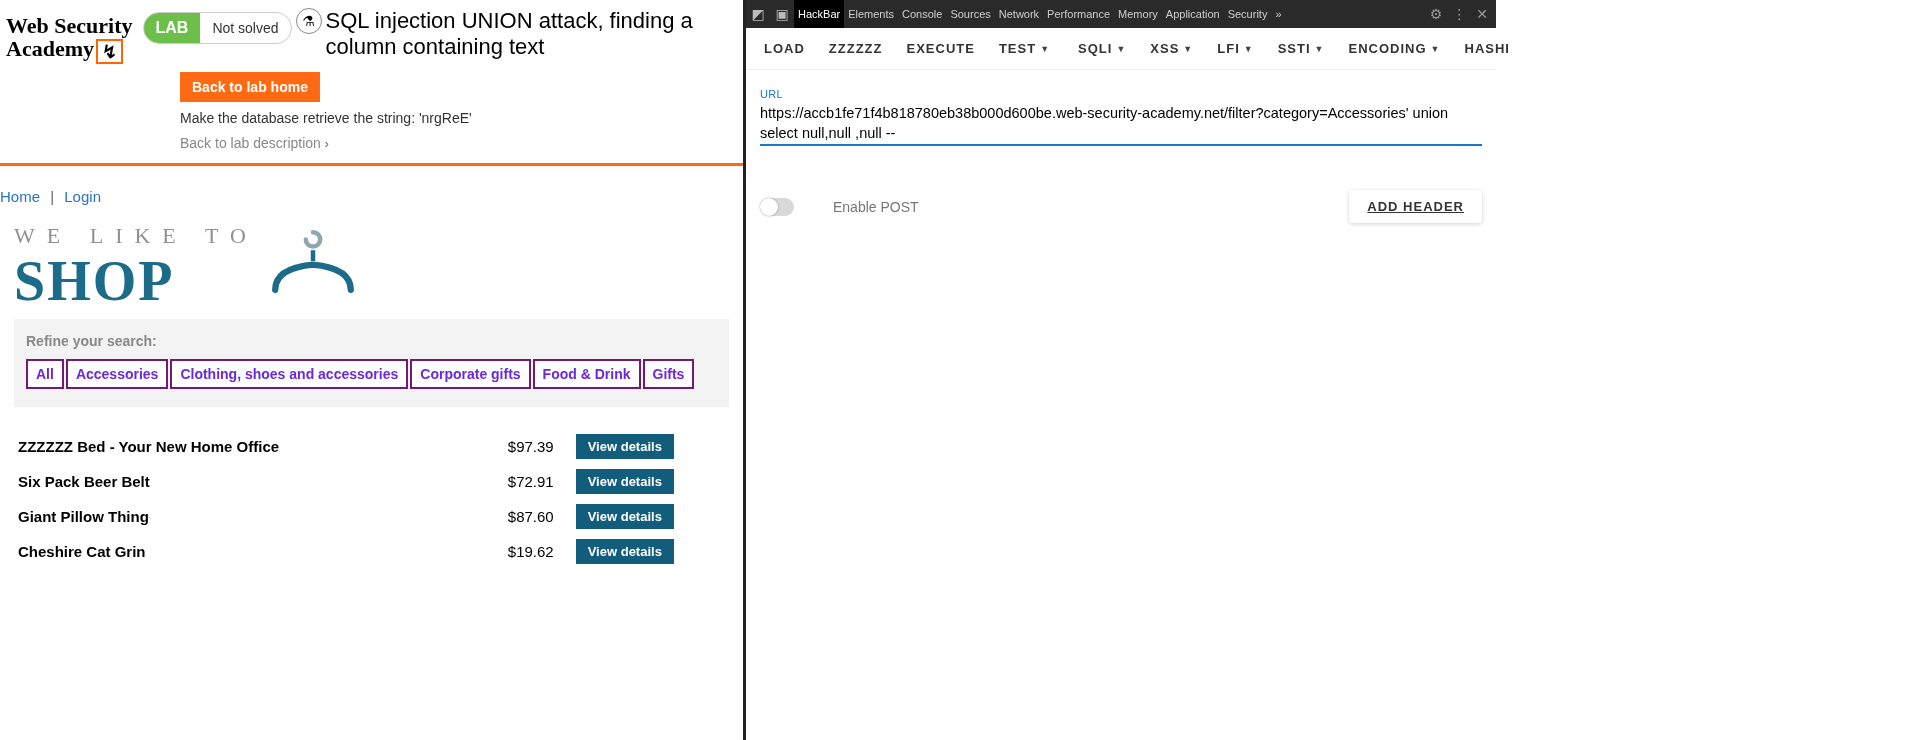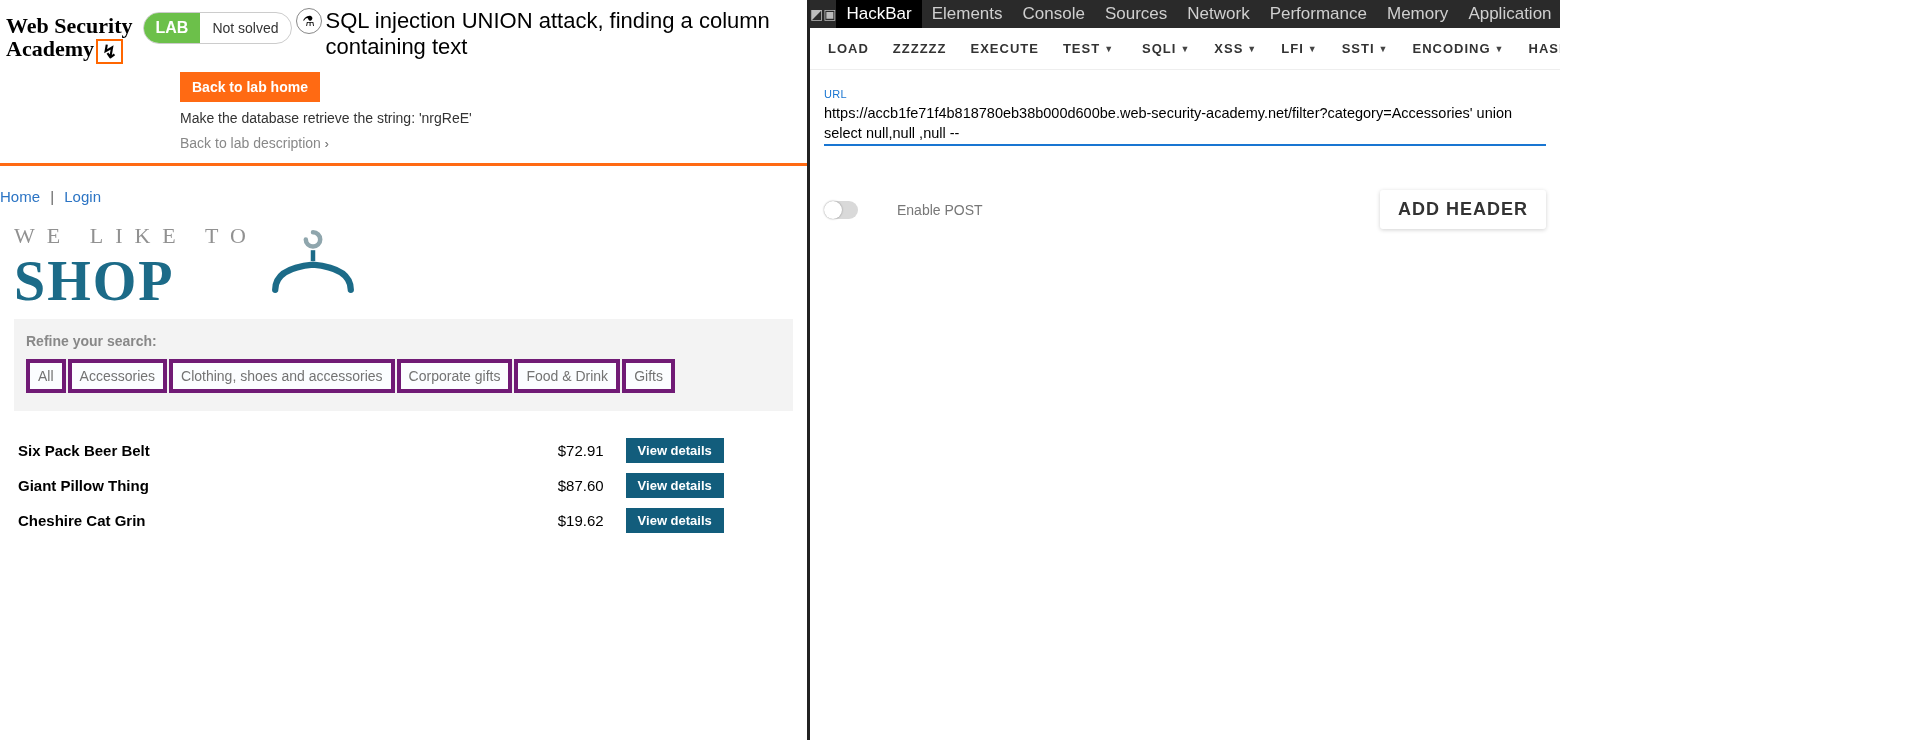--- a/index.html
+++ b/index.html
@@ -1,19 +1,19 @@
 <!DOCTYPE html>
 <html><head>
 <meta charset="utf-8">
 <style>
   * { margin: 0; padding: 0; box-sizing: border-box; }
   body { font-family: Arial, Helvetica, sans-serif; width: 1560px; height: 740px; overflow: hidden; display: flex; background: #fff; }
 
   
-  .page { width: 810px; height: 100%; border-right: 3px solid #222; overflow-y: auto; position: relative; }
+  .page { width: 746px; height: 100%; border-right: 3px solid #222; overflow-y: auto; position: relative; }
   .page::-webkit-scrollbar { width: 14px; }
   .page::-webkit-scrollbar-thumb { background: #c0c0c0; }
 
   .header-row { display: flex; padding: 8px 6px 0 6px; }
   .logo { padding: 6px 10px 0 0; }
   .logo-text { font-family: Georgia, serif; font-weight: 700; font-size: 22px; line-height: 1.05; }
   .logo-badge {
     display: inline-block; border: 2px solid #f60; padding: 2px 4px 0 4px; font-size: 18px;
     margin-left: 2px; vertical-align: -2px;
   }
@@ -41,35 +41,35 @@
   .shop-logo { padding: 8px 0 6px 14px; display: flex; align-items: flex-start; gap: 10px; }
   .shop-text { color: #1c6b88; }
   .we-like-to { font-family: Georgia, serif; font-size: 22px; letter-spacing: 12px; color: #919191; }
   .shop-word { font-family: Georgia, serif; font-size: 56px; font-weight: 700; letter-spacing: 2px; }
   .hook { width: 90px; height: 76px; }
 
   .cat-heading { font-size: 27px; color: #222; margin: 18px 0 24px 0; text-align: center; }
 
   .refine-box { background: #f3f3f3; margin: 0 14px; padding: 14px 12px 14px 12px; }
   .refine-title { color: #888; font-weight: 700; font-size: 14px; margin-bottom: 10px; }
-  .filters a { display: inline-block; color: #737373; background: #fbfdff; border: 4px solid #701a75; padding: 5px 8px; margin: 0 2px 4px 0; font-size: 14px; text-decoration: none; cursor: pointer; }
+  .filters a { display: inline-block; color: #6d28d9; background: #fbfdff; border: 2px solid #701a75; padding: 5px 8px; margin: 0 2px 4px 0; font-size: 14px; text-decoration: none; cursor: pointer; font-weight: bold; }
 
   table.products { width: calc(100% - 28px); margin: 22px 14px 0 14px; border-collapse: collapse; }
   table.products td { padding: 5px 4px; font-size: 15px; }
   table.products td.name { font-weight: 700; width: 60%; }
   table.products td.price { text-align: right; padding-right: 18px; width: 18%; }
   .view-btn { background: #125d7c; color: #fff; border: none; padding: 5px 12px; font-size: 13px; font-weight: 700; cursor: pointer; }
 
   
   .devtools { width: 750px; height: 100%; background: #fff; display: flex; flex-direction: column; font-family: "Segoe UI", Arial, sans-serif; }
 
   .dt-top { background: #2a2a2a; height: 28px; display: flex; align-items: center; }
   .dt-top .ico { width: 24px; text-align: center; color: #bbb; font-size: 14px; cursor: pointer; }
   .dt-tabs { display: flex; height: 28px; }
-  .dt-tab { color: #cfcfcf; font-size: 17px; padding: 0 10px; line-height: 28px; cursor: pointer; white-space: nowrap; }
+  .dt-tab { color: #cfcfcf; font-size: 11px; padding: 0 4px; line-height: 28px; cursor: pointer; white-space: nowrap; }
   .dt-tab.active { background: #000; color: #fff; }
   .dt-right-icons { margin-left: auto; display: flex; align-items: center; gap: 10px; padding-right: 8px; color: #999; }
   .dt-right-icons span { font-size: 14px; cursor: pointer; }
 
   .hb-toolbar { height: 42px; display: flex; align-items: center; border-bottom: 1px solid #eee; padding: 0 6px; }
   .hb-btn { font-size: 13px; font-weight: 600; letter-spacing: 1px; color: #333; padding: 0 12px; cursor: pointer; display: flex; align-items: center; gap: 4px; }
   .hb-btn .caret { font-size: 9px; color: #444; }
   .hb-divider { width: 1px; height: 22px; background: #eee; margin: 0 2px; }
 
   .hb-body { padding: 18px 14px 0 14px; flex: 1; position: relative; }
@@ -77,21 +77,21 @@
   .url-field {
     width: 100%; border: none; border-bottom: 2px solid #1976d2; font-size: 14.5px;
     font-family: Arial, sans-serif; padding: 2px 0 4px 0; resize: none; height: 44px;
     line-height: 1.35; outline: none;
   }
 
   .post-row { display: flex; align-items: center; margin-top: 40px; gap: 14px; }
   .toggle { width: 34px; height: 18px; background: #d9d9d9; border-radius: 10px; position: relative; cursor: pointer; }
   .toggle::after { content: ""; position: absolute; width: 18px; height: 18px; background: #fff; border-radius: 50%; top: 0; left: 0; box-shadow: 0 0 2px rgba(0,0,0,.4); }
   .enable-post-label { color: #777; font-size: 14px; flex: 1; margin-left: 25px; }
-  .add-header-btn { border: none; background: #fff; box-shadow: 0 1px 4px rgba(0,0,0,.18); padding: 9px 18px; font-size: 18px; font-weight: 600; letter-spacing: 1px; color: #333; cursor: pointer; border-radius: 3px; }
+  .add-header-btn { border: none; background: #fff; box-shadow: 0 1px 4px rgba(0,0,0,.18); padding: 9px 18px; font-size: 13px; font-weight: 600; letter-spacing: 1px; color: #333; cursor: pointer; border-radius: 3px; text-decoration: underline; }
 </style>
 </head>
 <body>
 
 <div class="page">
   <div class="header-row">
     <div class="logo">
       <div class="logo-text">Web Security</div>
       <div class="logo-text">
         <span>Academy</span><span class="logo-badge">↯</span>
@@ -139,20 +139,25 @@
   </div>
 
 
   <div class="refine-box">
     <div class="refine-title">Refine your search:</div>
     <div class="filters" id="filters"><a>All</a><a>Accessories</a><a>Clothing, shoes and accessories</a><a>Corporate gifts</a><a>Food &amp; Drink</a><a>Gifts</a></div>
   </div>
 
   <table class="products">
     <tbody id="prod-body">
+        <tr>
+          <td class="name">ZZZZZZ Bed - Your New Home Office</td>
+          <td class="price">$97.39</td>
+          <td><button class="view-btn">View details</button></td>
+        </tr>
         <tr>
           <td class="name">Six Pack Beer Belt</td>
           <td class="price">$72.91</td>
           <td><button class="view-btn">View details</button></td>
         </tr>
         <tr>
           <td class="name">Giant Pillow Thing</td>
           <td class="price">$87.60</td>
           <td><button class="view-btn">View details</button></td>
         </tr>

